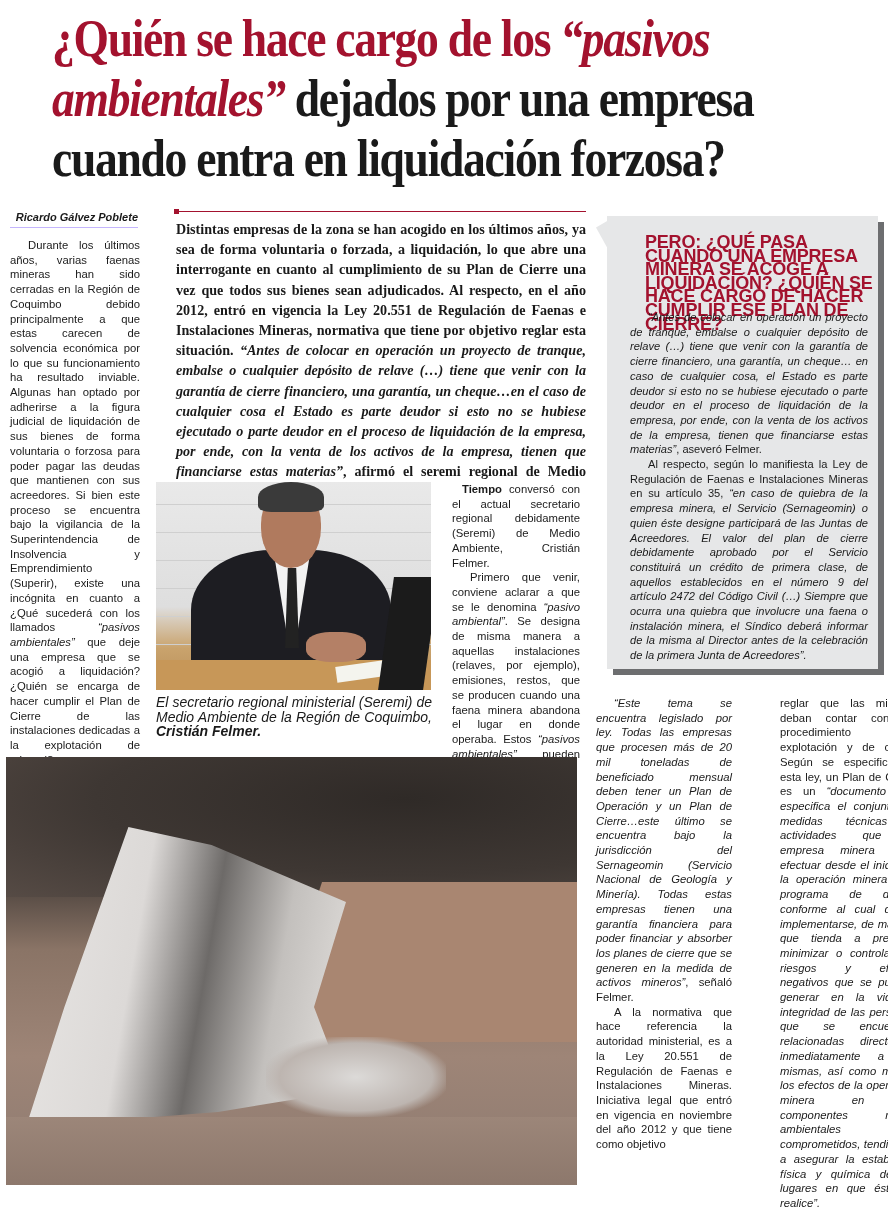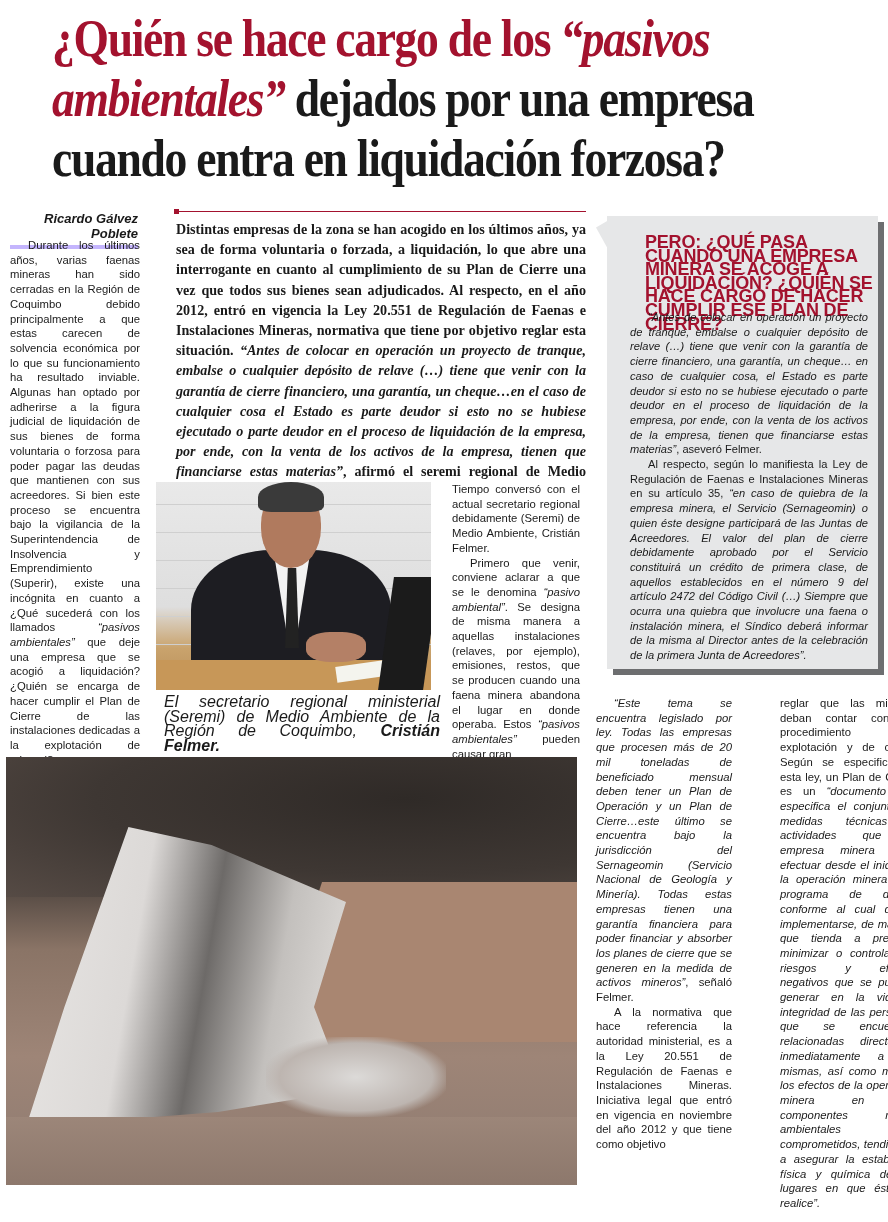--- a/index.html
+++ b/index.html
@@ -11,28 +11,28 @@
     font-family: "Liberation Serif", serif; font-weight: bold;
     font-size: 53px; line-height: 60px; letter-spacing: -1.5px;
     transform: scaleX(0.86); transform-origin: left top; width: 955px;
   }
   .headline .red { color: #a3122e; }
   .headline .it { font-style: italic; }
   .headline .dark { color: #1a1a1a; }
 
   .byline {
     position: absolute; left: 10px; top: 211px; width: 128px;
-    text-align: right; font-size: 13px; font-style: italic; font-weight: bold;
-    padding-bottom: 4px; border-bottom: 4px solid #c4b5fd;
+    text-align: right; font-size: 11px; font-style: italic; font-weight: bold;
+    padding-bottom: 4px; border-bottom: 1px solid #c4b5fd;
   }
 
   .col { position: absolute; font-family: "Liberation Sans", sans-serif; font-size: 11.3px; line-height: 14.7px; text-align: justify; hyphens: manual; }
   .col p { text-indent: 18px; }
   .col p.noindent { text-indent: 0; }
-  .col .b { font-weight: normal; }
+  .col .b { font-weight: bold; margin-left: 10px; }
   .col .i { font-style: italic; }
 
   .col-left { left: 10px; top: 238px; width: 130px; }
 
   .lead-rule { position: absolute; left: 176px; top: 211px; width: 410px; height: 1px; background: #a3122e; }
   .lead-rule::before { content: ""; position: absolute; left: -2px; top: -2px; width: 5px; height: 5px; background: #a3122e; }
   .lead {
     position: absolute; left: 176px; top: 219px; width: 410px;
     font-family: "Liberation Serif", serif; font-weight: bold; font-size: 14.1px; line-height: 20.2px;
     text-align: justify; color: #1a1a1a;
@@ -50,21 +50,21 @@
   .person-body { position: absolute; left: 35px; top: 68px; width: 200px; height: 150px; border-radius: 40% 40% 0 0; background: #1d1d22; }
   .person-shirt { position: absolute; left: 118px; top: 72px; width: 36px; height: 90px; background: #f2f2f2; clip-path: polygon(0 0, 100% 0, 60% 100%, 40% 100%); }
   .person-tie { position: absolute; left: 129px; top: 86px; width: 14px; height: 80px; background: #222; clip-path: polygon(20% 0, 80% 0, 100% 100%, 0 100%); }
   .desk { position: absolute; left: 0; top: 178px; width: 275px; height: 30px; background: #c79758; }
   .hands { position: absolute; left: 150px; top: 150px; width: 60px; height: 30px; border-radius: 40%; background: #b48066; }
   .laptop { position: absolute; left: 230px; top: 95px; width: 45px; height: 113px; background: #1b1b1b; transform: skewX(-8deg); }
   .papers { position: absolute; left: 180px; top: 180px; width: 70px; height: 16px; background: #f4f4ee; transform: rotate(-8deg); }
 
   .caption-person {
     position: absolute; left: 156px; top: 695px; width: 276px;
-    font-family: "Liberation Sans", sans-serif; font-style: italic; font-size: 16px; line-height: 14.6px; text-align: justify; margin-left: 8px;
+    font-family: "Liberation Sans", sans-serif; font-style: italic; font-size: 14px; line-height: 14.6px; text-align: justify;
   }
   .caption-person .b { font-weight: bold; }
 
   .col-mid { left: 452px; top: 482px; width: 128px; }
 
   .sidebar-box {
     position: absolute; left: 607px; top: 216px; width: 271px; height: 453px;
     background: #e6e7e8; box-shadow: 6px 6px 0 #6d6e70;
   }
   .sidebar-tab {

